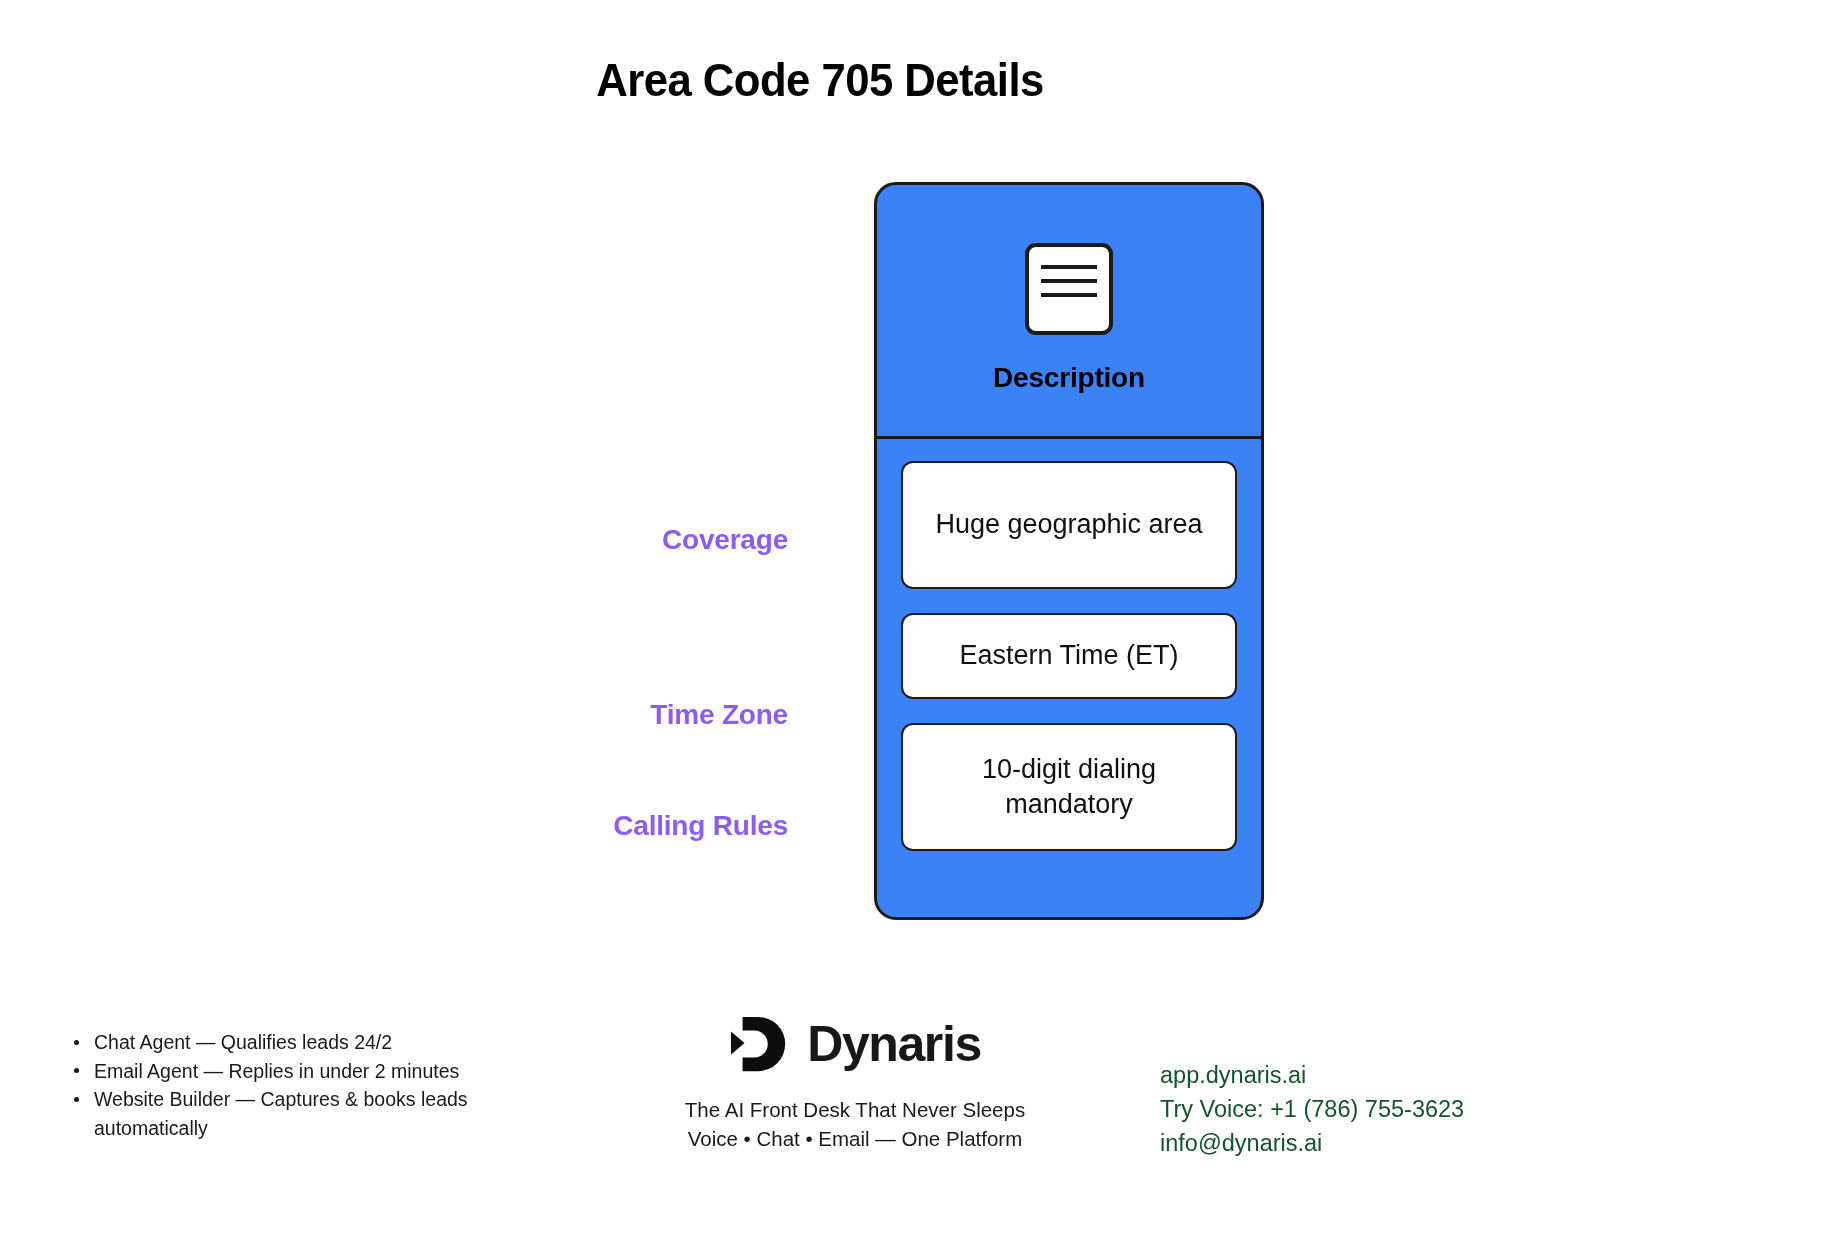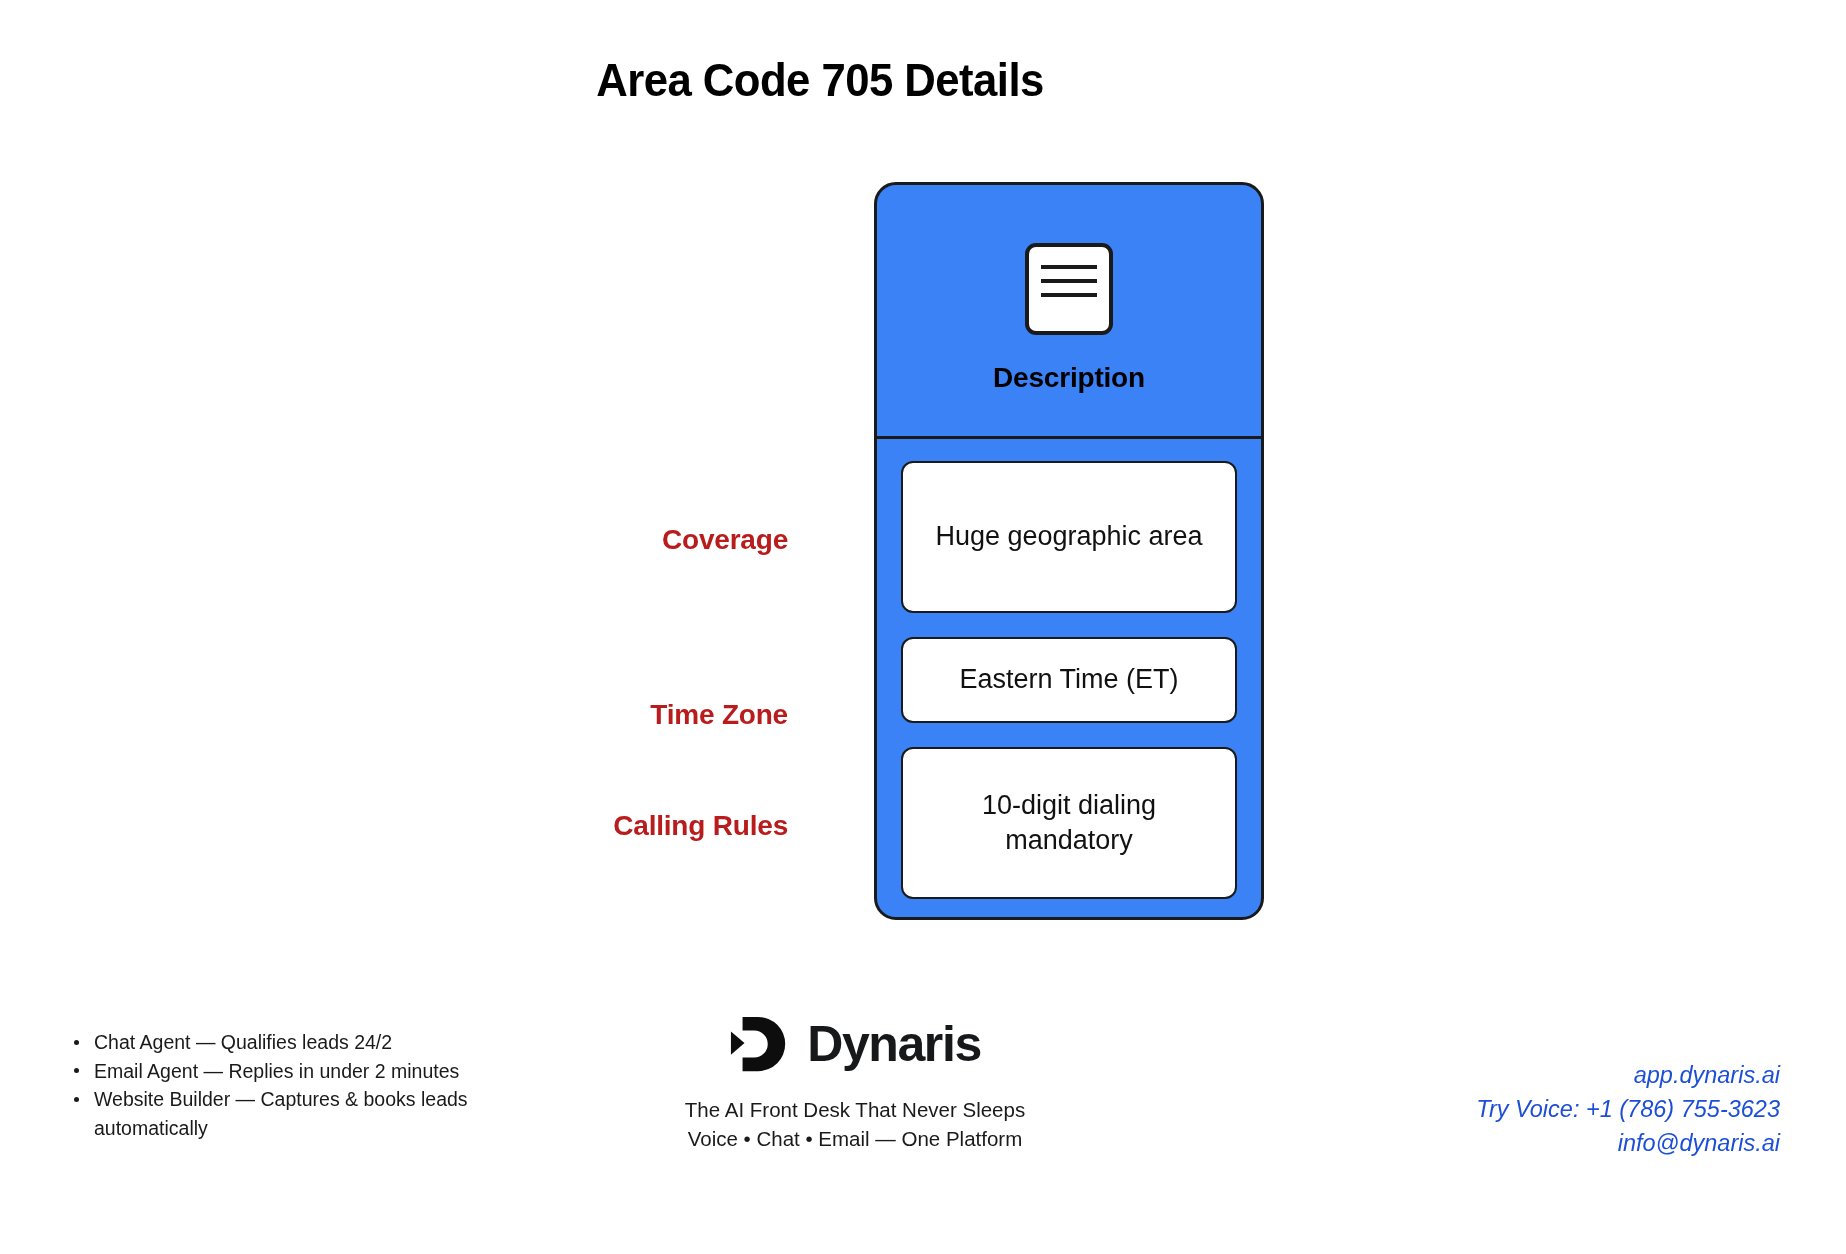--- a/index.html
+++ b/index.html
@@ -89,32 +89,32 @@
     align-items: center;
     justify-content: center;
     text-align: center;
     font-size: 27px;
     line-height: 1.3;
     font-weight: 400;
     color: #111111;
     padding: 10px 14px;
     margin-bottom: 24px;
   }
-  .value-cell.h2 { height: 152px; padding-left: 14px; }
+  .value-cell.h2 { height: 128px; padding-left: 14px; }
   .value-cell.h1 { height: 86px; }
   .value-cell:last-child { margin-bottom: 17px; }
 
   
   .row-label {
     position: absolute;
     width: 520px;
     text-align: right;
     font-size: 28px;
     font-weight: 700;
-    color: #b91c1c;
+    color: #8b5cf6;
     letter-spacing: -0.2px;
     left: 268px;
   }
   .row-label.r0 { top: 524px; }
   .row-label.r1 { top: 667px; margin-top: 32px; }
   .row-label.r2 { top: 810px; }
 
   
   .footer-bullets {
     position: absolute;
@@ -170,25 +170,24 @@
     line-height: 29px;
     color: #1a1a1a;
   }
 
   
   .footer-contact {
     position: absolute;
     left: 1160px;
     top: 1058px;
     width: 620px;
-    text-align: right;
+    text-align: left;
     font-size: 23.5px;
     line-height: 34px;
-    color: #1d4ed8;
-    font-style: italic;
+    color: #14532d;
   }
 </style>
 </head>
 <body>
 
 <div id="root">
 
   <h1 class="page-title">Area Code 705 Details</h1>
 
   <div class="row-label r0">Coverage</div>

